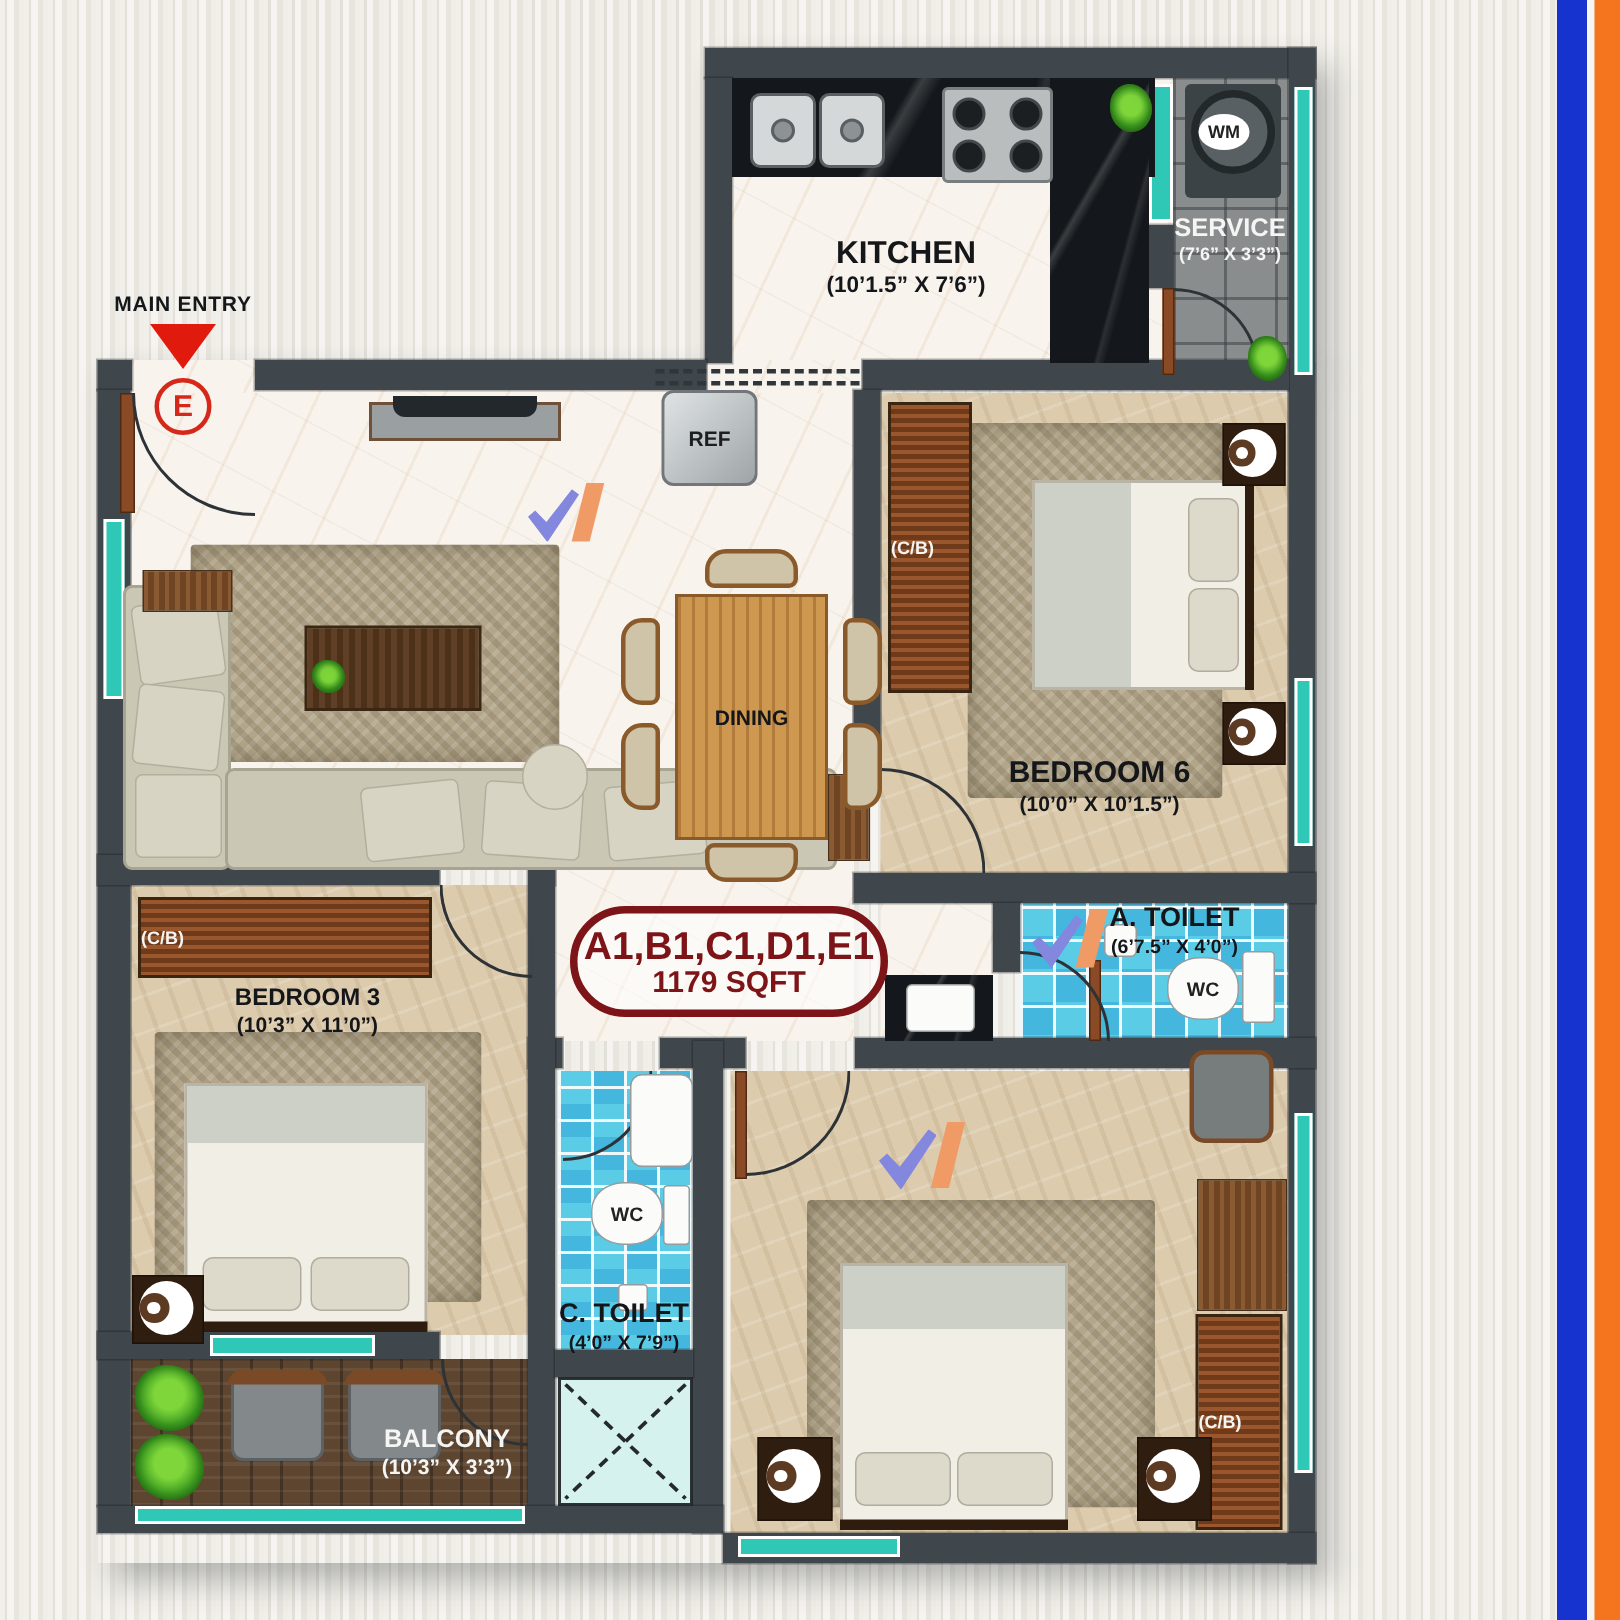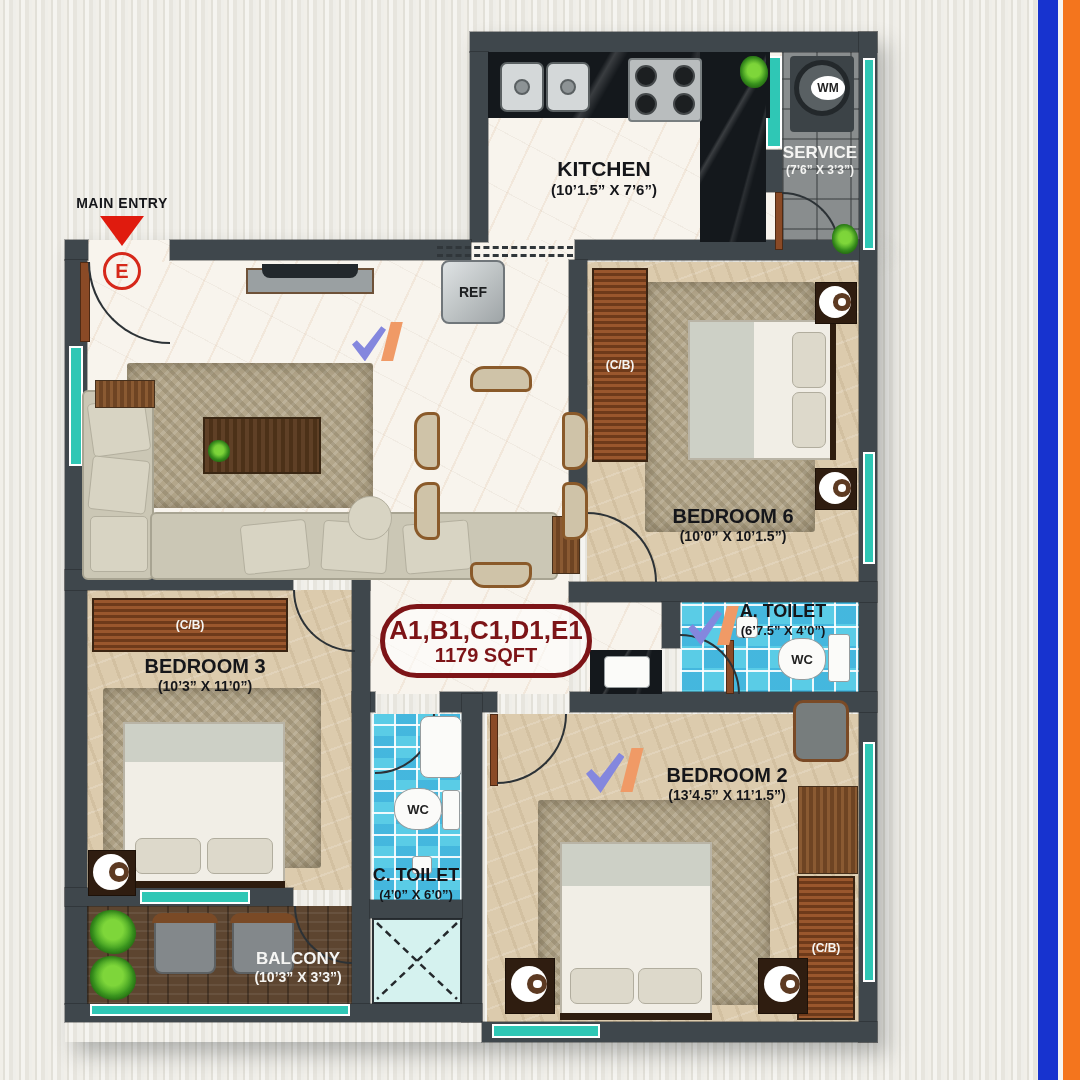--- a/index.html
+++ b/index.html
@@ -30,30 +30,30 @@
   .floor-shaft{position:absolute;background:#d5f2ef;border:2px solid #2c3236;box-sizing:border-box}
   .counter-black{position:absolute;background:#14181c;
     background-image:linear-gradient(120deg,transparent 38%,rgba(255,255,255,.16) 40%,transparent 44%),
                      linear-gradient(105deg,transparent 68%,rgba(255,255,255,.10) 70%,transparent 75%)}
   .win{position:absolute;background:#2fc7b5;border:2px solid #fff;box-sizing:border-box}
   .rug{position:absolute;background:#b3a68a;border-radius:3px;
     background-image:repeating-linear-gradient(45deg,rgba(90,80,55,.20) 0 4px,transparent 4px 9px),
                      repeating-linear-gradient(-45deg,rgba(255,255,255,.13) 0 3px,transparent 3px 8px);
     box-shadow:inset 0 0 16px rgba(70,60,40,.5)}
   .wardrobe{position:absolute;background:repeating-linear-gradient(180deg,#9a572d 0 3px,#6e3a1a 3px 6px);
-    border:2px solid #3a2412;box-sizing:border-box;display:flex;align-items:center;justify-content:center}
+    border:2px solid #3a2412;box-sizing:border-box;display:flex;align-items:center;justify-content:flex-start}
   .wood{position:absolute;background:repeating-linear-gradient(90deg,#8a5a32 0 3px,#6e4423 3px 7px);border:1px solid #46301c}
   .arc{position:absolute;box-sizing:border-box;border:0 solid #2c3236}
   .leaf{position:absolute;background:#8a4a26;border:1px solid #4e2a14;box-sizing:border-box}
   .bed{position:absolute;background:#f1eee6;border:2px solid #b9b4a6;box-sizing:border-box}
   .pillow{position:absolute;background:#ddd9cb;border:1px solid #b1ad9e;border-radius:7px}
   .throw{position:absolute;background:#cdd0c6}
   .hb{position:absolute;background:#32221373;background:#2e1d0f}
   .nstand{position:absolute;background:#2f1d10;border:1px solid #1d1108}
-  .lampo{position:absolute;border-radius:50%;background:#fff;display:flex;align-items:center;justify-content:flex-end}
+  .lampo{position:absolute;border-radius:50%;background:#fff;display:flex;align-items:center;justify-content:flex-start}
   .lampi{width:55%;height:55%;border-radius:50%;background:#5d3a22;display:flex;align-items:center;justify-content:center}
   .lampc{width:45%;height:45%;border-radius:50%;background:#fff}
   .sofa{position:absolute;background:#cbc7b5;border:2px solid #a8a492;border-radius:6px;box-sizing:border-box}
   .cushion{position:absolute;background:#d8d4c3;border:1px solid #b3af9e;border-radius:5px}
   .dchair{position:absolute;background:#cfc3a8;border:3px solid #8a5a2a;border-radius:8px;box-sizing:border-box}
   .fixw{position:absolute;background:#fbfbf9;border:1px solid #969c9e;border-radius:6px;box-sizing:border-box}
   .plant{position:absolute;border-radius:46% 54% 48% 52%;
     background:radial-gradient(circle at 50% 45%,#7ed63a 0 30%,#3f9e21 60%,#2c7715 100%);
     box-shadow:inset 0 0 7px rgba(0,40,0,.55)}
   .lbl{position:absolute;font-weight:bold;color:#15161a;text-align:center;line-height:1.2;white-space:nowrap;transform:translate(-50%,-50%)}
@@ -202,20 +202,23 @@
   </div>
   <div class="wood" style="left:95px;top:380px;width:58px;height:26px"></div>
   <div class="wood" style="left:552px;top:516px;width:26px;height:56px"></div>
 
   <div class="dchair" style="left:470px;top:366px;width:62px;height:26px;border-radius:14px 14px 6px 6px"></div>
   <div class="dchair" style="left:470px;top:562px;width:62px;height:26px;border-radius:6px 6px 14px 14px"></div>
   <div class="dchair" style="left:414px;top:412px;width:26px;height:58px;border-radius:14px 6px 6px 14px"></div>
   <div class="dchair" style="left:414px;top:482px;width:26px;height:58px;border-radius:14px 6px 6px 14px"></div>
   <div class="dchair" style="left:562px;top:412px;width:26px;height:58px;border-radius:6px 14px 14px 6px"></div>
   <div class="dchair" style="left:562px;top:482px;width:26px;height:58px;border-radius:6px 14px 14px 6px"></div>
+  <div class="abs" style="left:450px;top:396px;width:102px;height:164px;background:repeating-linear-gradient(90deg,#d49a55 0 3px,#c28а45 3px 7px),#c98f4a;background-image:repeating-linear-gradient(90deg,rgba(120,70,20,.35) 0 2px,transparent 2px 9px);background-color:#cf9850;border:2px solid #8a5a28;box-sizing:border-box;display:flex;align-items:center;justify-content:center">
+    <span class="lbl" style="position:static;transform:none;font-size:14px">DINING</span>
+  </div>
 
   <div class="wardrobe" style="left:592px;top:268px;width:56px;height:194px">
     <span class="white" style="font-size:12px;font-weight:bold">(C/B)</span>
   </div>
   <div class="bed" style="left:688px;top:320px;width:148px;height:140px">
     <div class="throw" style="left:0;top:0;width:64px;height:136px"></div>
     <div class="hb" style="right:-2px;top:-2px;width:6px;height:140px"></div>
     <div class="pillow" style="right:8px;top:10px;width:32px;height:54px"></div>
     <div class="pillow" style="right:8px;bottom:10px;width:32px;height:54px"></div>
   </div>
@@ -326,30 +329,26 @@
   </div>
   <div class="lbl" style="left:733px;top:524px">
     <div style="font-size:20px">BEDROOM 6</div>
     <div style="font-size:14px">(10’0” X 10’1.5”)</div>
   </div>
   <div class="lbl" style="left:783px;top:620px">
     <div style="font-size:18px">A. TOILET</div>
     <div style="font-size:13px">(6’7.5” X 4’0”)</div>
   </div>
   <div class="lbl" style="left:205px;top:674px">
-    <div style="font-size:20px">BEDROOM 3</div>
+    <div style="font-size:16px">BEDROOM 3</div>
     <div style="font-size:14px">(10’3” X 11’0”)</div>
-  </div>
-  <div class="lbl" style="left:727px;top:783px">
-    <div style="font-size:20px">BEDROOM 2</div>
-    <div style="font-size:14px">(13’4.5” X 11’1.5”)</div>
   </div>
   <div class="lbl" style="left:416px;top:884px">
     <div style="font-size:18px">C. TOILET</div>
-    <div style="font-size:13px">(4’0” X 6’0”)</div>
+    <div style="font-size:13px">(4’0” X 7’9”)</div>
   </div>
   <div class="lbl white" style="left:298px;top:968px">
     <div style="font-size:17px">BALCONY</div>
     <div style="font-size:14px">(10’3” X 3’3”)</div>
   </div>
 
   <div class="stadium" style="left:380px;top:604px;width:212px;height:74px">
     <div style="font-size:26px;line-height:1.1">A1,B1,C1,D1,E1</div>
     <div style="font-size:20px;line-height:1.1">1179 SQFT</div>
   </div>

